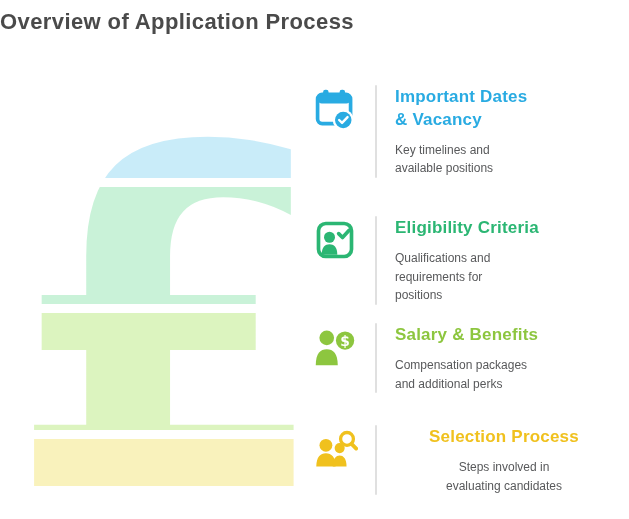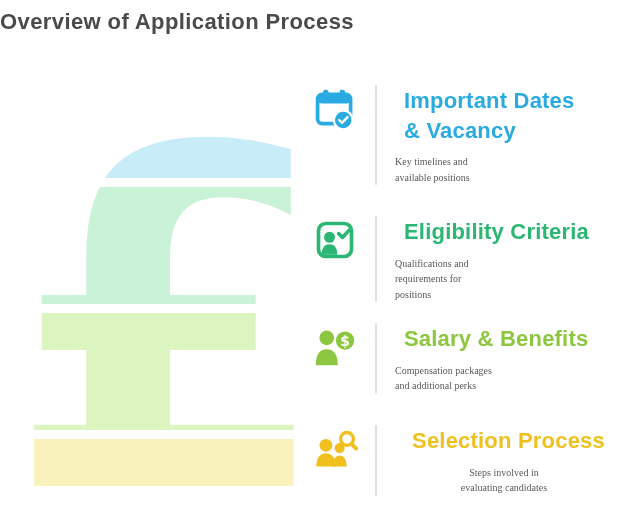--- a/index.html
+++ b/index.html
@@ -45,34 +45,33 @@
 
   .vdivider {
     width:2px; background:var(--divider-color);
     margin-left:16px; margin-right:18px;
     border-radius:1px;
   }
 
   .txt { width:218px; padding-top:1px; }
 
   .heading {
-    font-size:22px; font-weight:bold;
+    font-size:17px; font-weight:bold;
     line-height:1.35; letter-spacing:0.2px;
     white-space:pre-line;
     margin-bottom:9px;
-    margin-left:9px;
   }
   .item-1 .heading { color:var(--accent-blue); }
   .item-2 .heading { color:var(--accent-green); }
   .item-3 .heading { color:var(--accent-lime); }
   .item-4 .heading { color:var(--accent-yellow); }
 
   .desc {
-    font-family:Liberation Serif, serif;
-    font-size:10px; line-height:1.55;
+    font-family:Liberation Sans, sans-serif;
+    font-size:12px; line-height:1.55;
     color:var(--desc-color);
     white-space:pre-line;
   }
 
   
   .f-blue   { fill:var(--accent-blue); }
   .s-blue   { stroke:var(--accent-blue); }
   .f-green  { fill:var(--accent-green); }
   .s-green  { stroke:var(--accent-green); }
   .f-lime   { fill:var(--accent-lime); }

